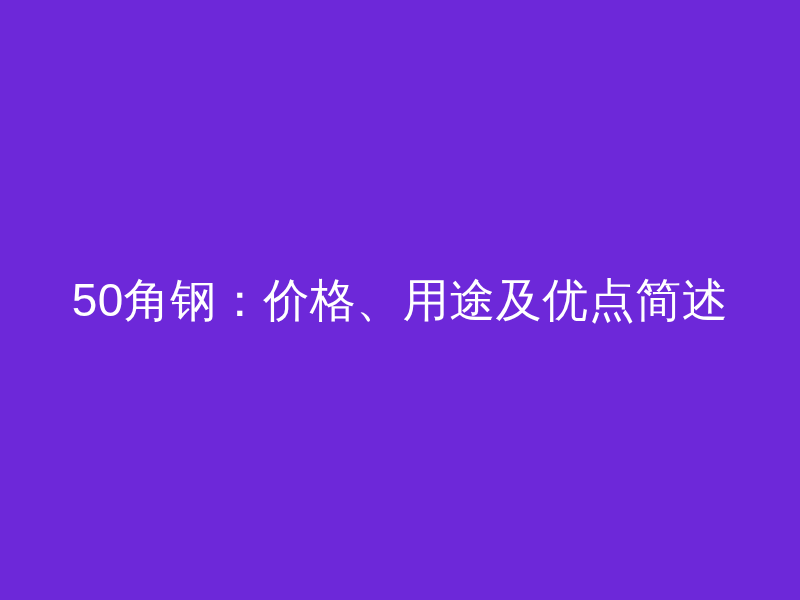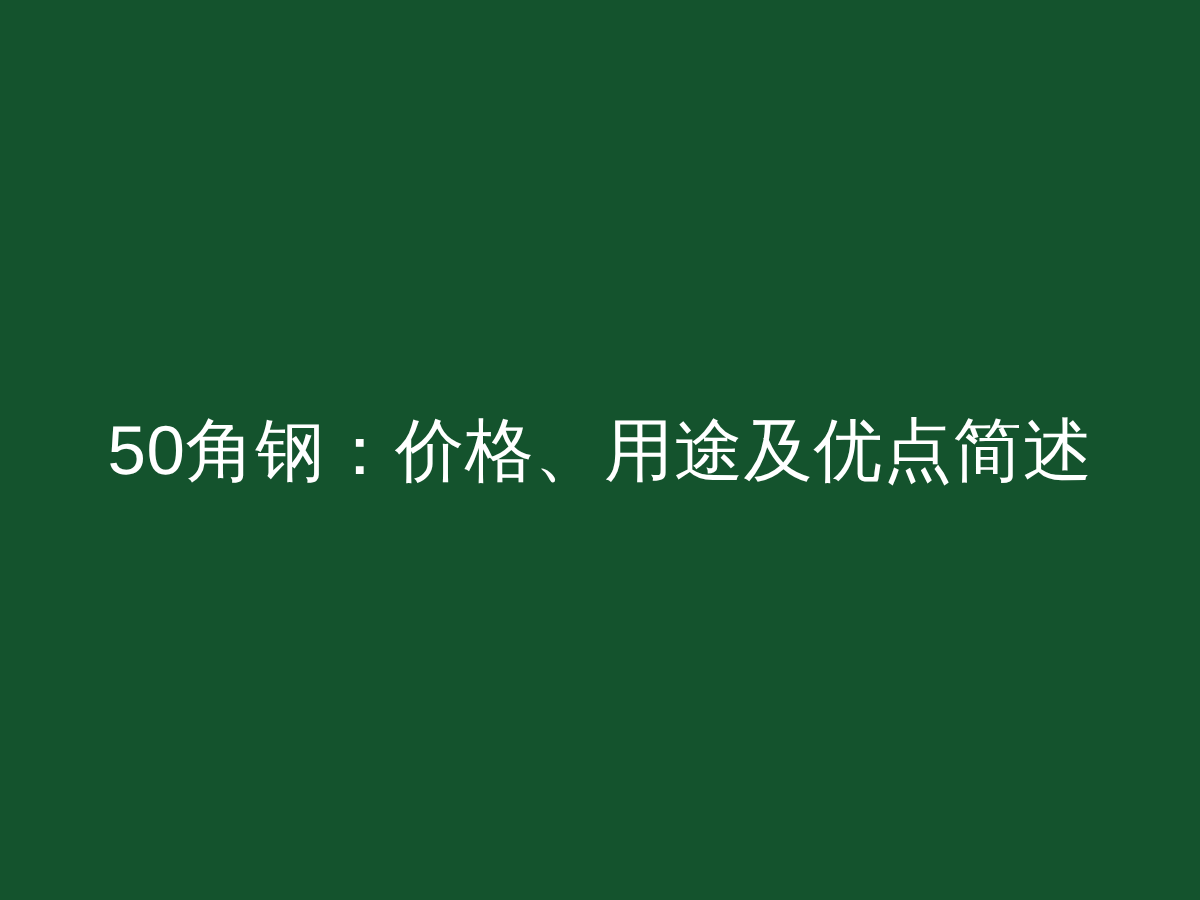--- a/index.html
+++ b/index.html
@@ -47,19 +47,19 @@
     letter-spacing: 0.5px;
     white-space: nowrap;
     text-align: center;
     transform: translateY(0px);
     -webkit-font-smoothing: antialiased;
   }
 </style>
 </head>
 <body style="background: rgb(15, 26, 200);">
 
-<div id="banner-canvas" style="background: #14532d;">
+<div id="banner-canvas" style="background: #6d28d9;">
 
   <div id="title-block">
     <h1 id="banner-title" style="color: rgb(255, 255, 255); font-size: 46px; text-align: center;">50角钢：价格、用途及优点简述</h1>
   </div>
 
 </div>
 
 </body></html>

